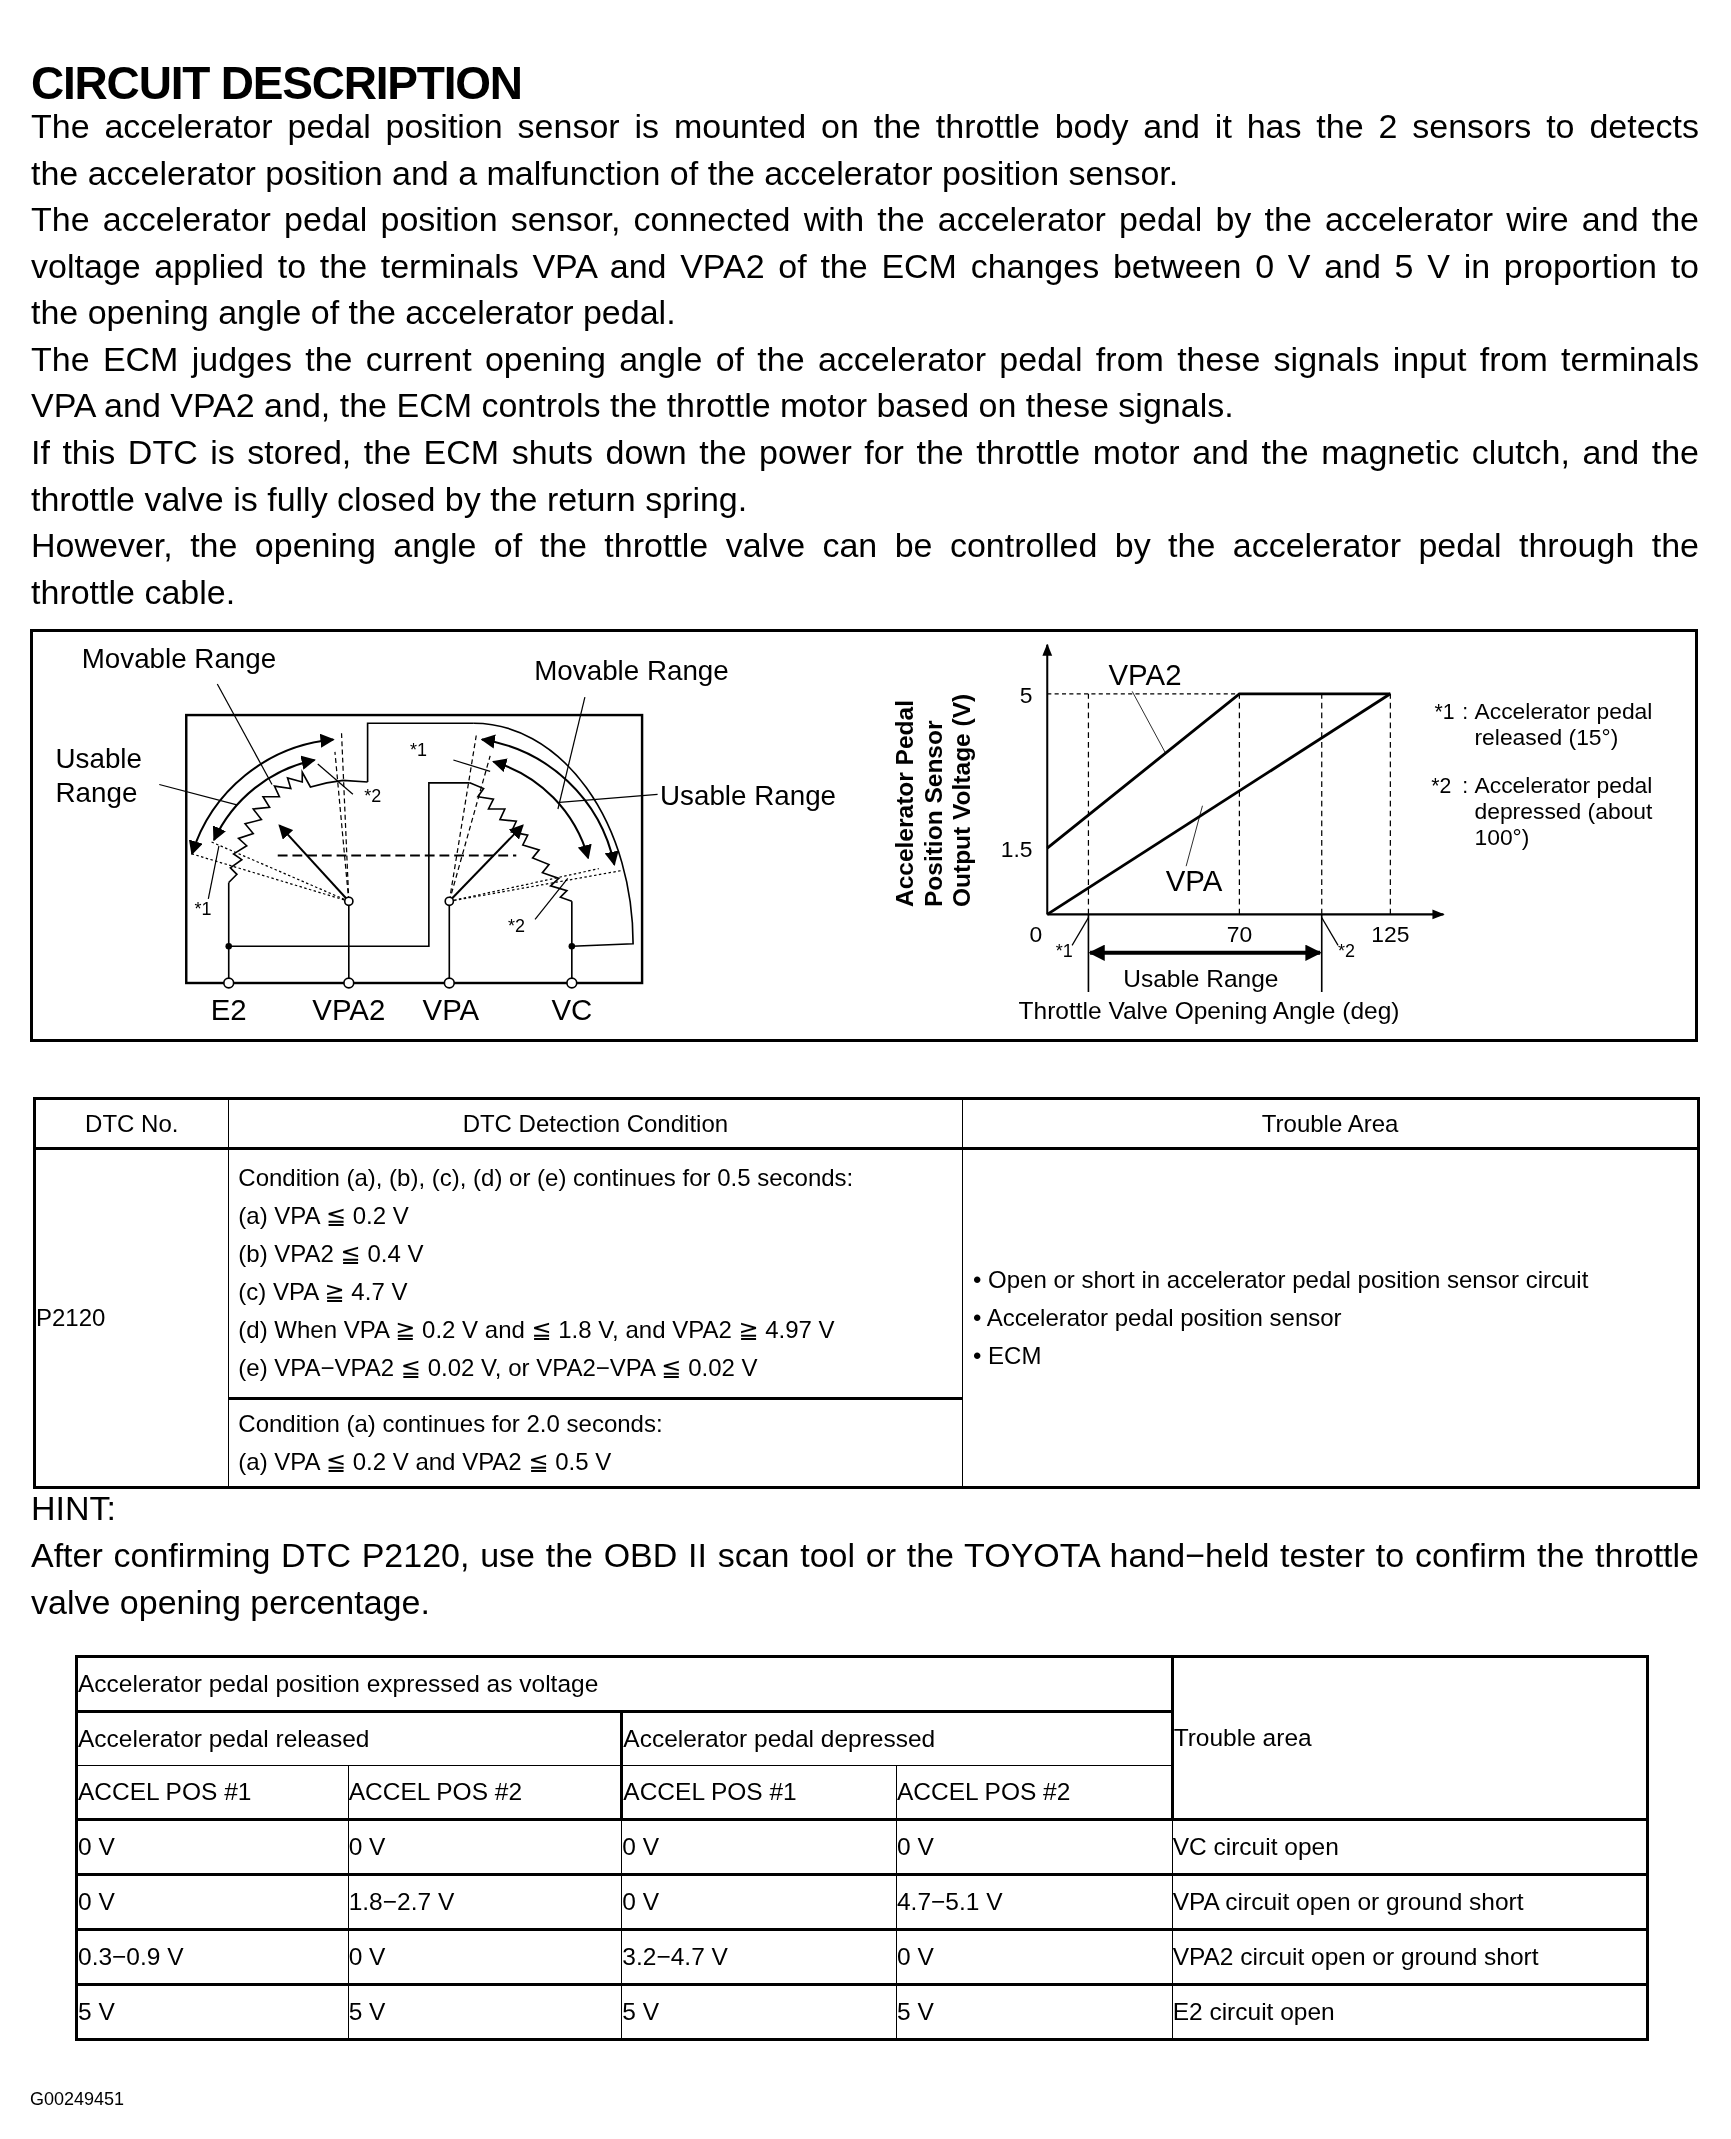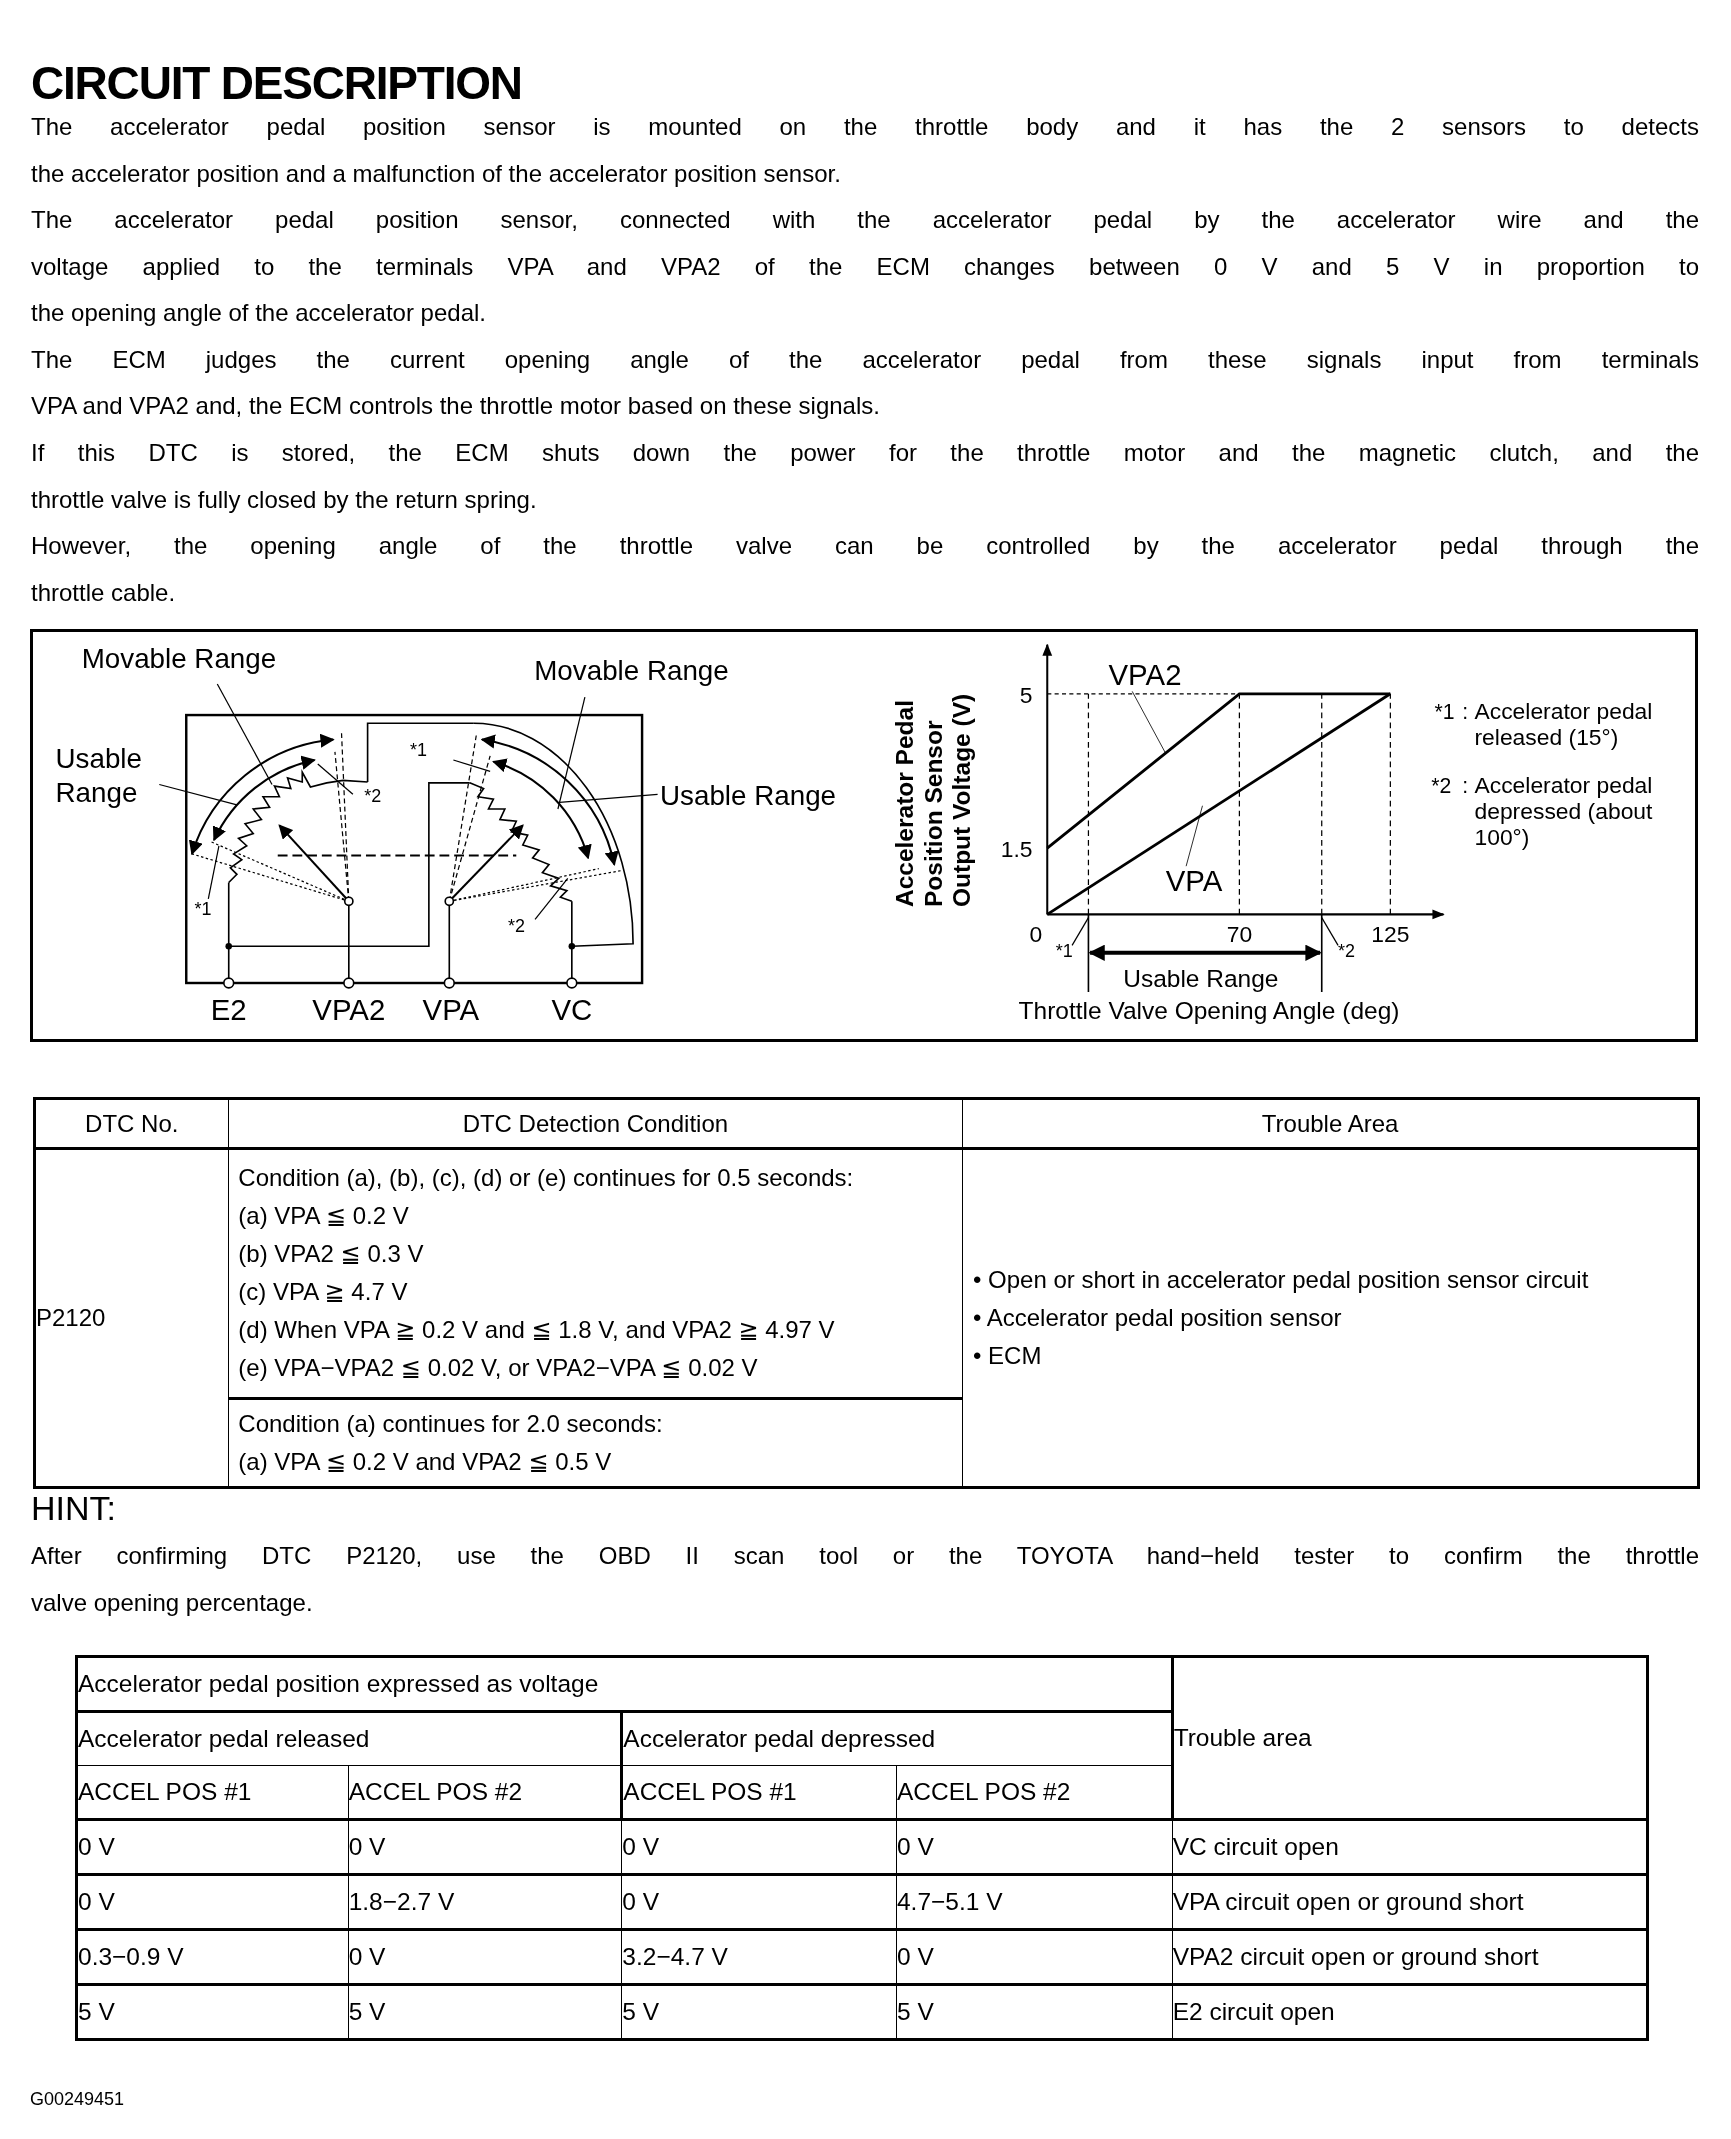--- a/index.html
+++ b/index.html
@@ -1,20 +1,20 @@
 <!DOCTYPE html>
 <html style="font-size:13px"><head>
 <meta charset="utf-8">
 <style>
   html, body { margin: 0; padding: 0; background: #ffffff; }
   body { width: 1731px; height: 2140px; position: relative; overflow: hidden;
          font-family: "Liberation Sans", sans-serif; color: #000; }
   .abs { position: absolute; }
   #title { left: 31px; top: 56px; font-size: 46px; font-weight: bold; letter-spacing: -1.2px; white-space: nowrap; }
-  .para-line { position: absolute; left: 31px; width: 1668px; font-size: 24px; line-height: 47px; white-space: nowrap; }
+  .para-line { position: absolute; left: 31px; width: 1668px; font-size: 34px; line-height: 47px; white-space: nowrap; }
   .justify { text-align: justify; text-align-last: justify; }
   #diagram-box { left: 30px; top: 629px; width: 1668px; height: 413px; border: 3.3px solid #000; box-sizing: border-box; }
   svg text { font-family: "Liberation Sans", sans-serif; fill: #000; }
   table { border-collapse: collapse; position: absolute; }
   td, th { border: 1.6px solid #000; font-weight: normal; padding: 0; }
   #dtc-table { left: 33px; top: 1097px; width: 1667px; border: 3.3px solid #000; }
   #dtc-table th { height: 47px; font-size: 24px; text-align: center; border-bottom: 3.3px solid #000; }
   #dtc-table td { font-size: 24px; vertical-align: middle; }
   .cond-cell { padding: 4.9px 9.8px 4.9px 9.8px; line-height: 38px; }
   .cond-line { white-space: nowrap; }
@@ -191,21 +191,21 @@
       <tr>
     <th>DTC No.</th>
     <th>DTC Detection Condition</th>
     <th>Trouble Area</th>
   </tr>
   <tr>
     <td rowspan="2" style="text-align:left">P2120</td>
     <td class="cond-cell" style="border-bottom:3.3px solid #000; height:237px">
       <div class="cond-line">Condition (a), (b), (c), (d) or (e) continues for 0.5 seconds:</div>
       <div class="cond-line">(a) VPA ≦ 0.2 V</div>
-      <div class="cond-line">(b) VPA2 ≦ 0.3 V</div>
+      <div class="cond-line">(b) VPA2 ≦ 0.4 V</div>
       <div class="cond-line">(c) VPA ≧ 4.7 V</div>
       <div class="cond-line">(d) When VPA ≧ 0.2 V and ≦ 1.8 V, and VPA2 ≧ 4.97 V</div>
       <div class="cond-line">(e) VPA−VPA2 ≦ 0.02 V, or VPA2−VPA ≦ 0.02 V</div>
     </td>
     <td rowspan="2" class="trouble-cell">
       <div>• Open or short in accelerator pedal position sensor circuit</div>
       <div>• Accelerator pedal position sensor</div>
       <div>• ECM</div>
     </td>
   </tr>

